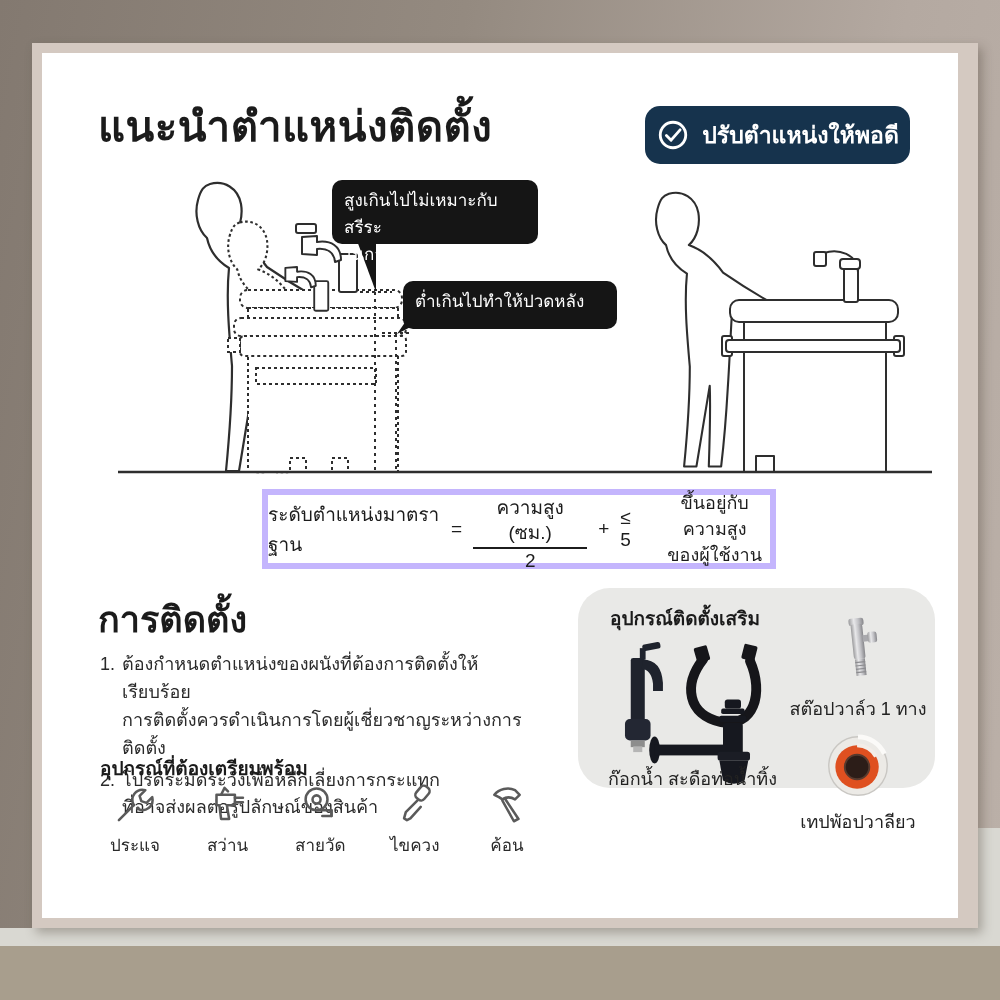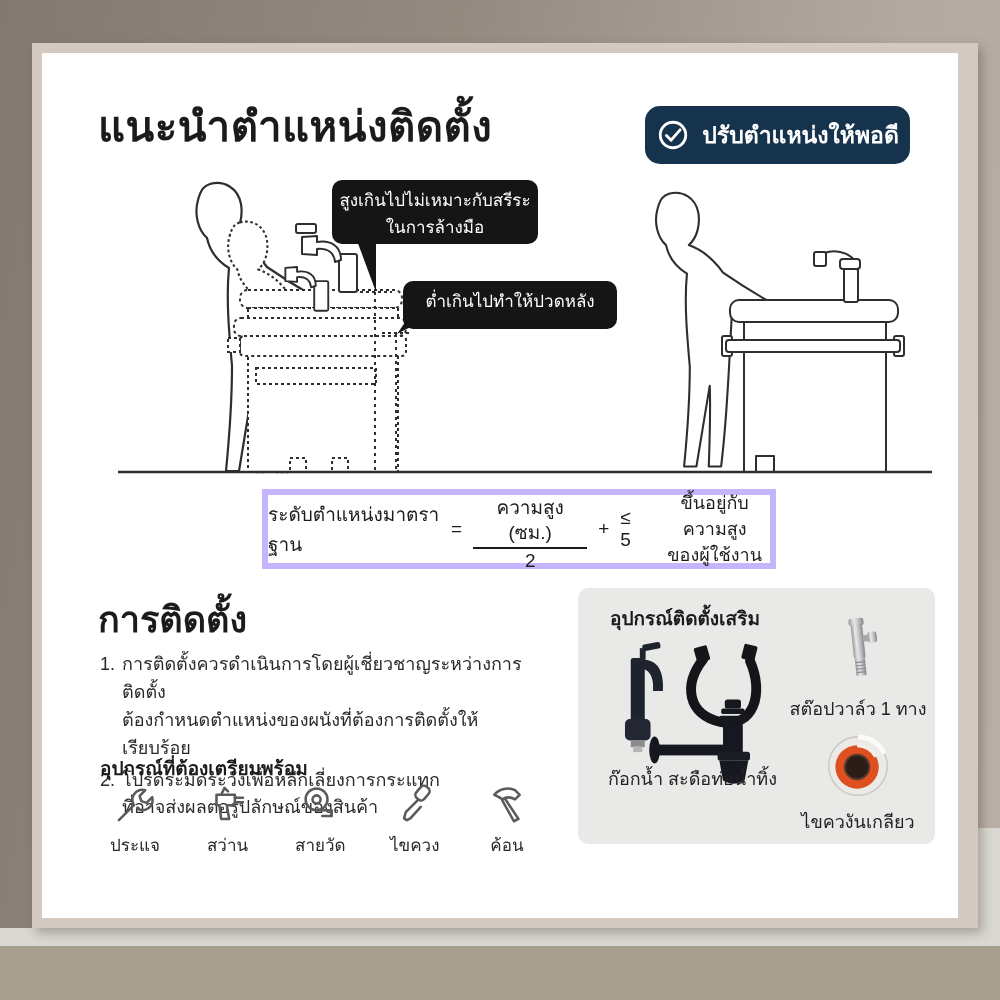--- a/index.html
+++ b/index.html
@@ -19,21 +19,21 @@
   .title-main { position:absolute; left:56px; top:40px; font-size:42px; font-weight:800; color:#1b1b1b; letter-spacing:.5px; }
 
   .badge { position:absolute; left:603px; top:53px; width:265px; height:58px; border-radius:15px;
            display:flex; align-items:center; justify-content:center; gap:12px;
            color:#fff; font-size:23px; font-weight:700;text-align:right; }
   .badge svg { width:34px; height:34px; flex:0 0 auto; }
 
   .illustration { position:absolute; left:48px; top:115px; width:850px; height:315px; }
 
   .callout { position:absolute; background:#151515; color:#fff; border-radius:10px;
-             text-align:center; font-size:17px; line-height:1.6; padding:7px 0; z-index:3; }
+             text-align:left; font-size:17px; line-height:1.6; padding:7px 12px; z-index:3; }
   .callout-1 { left:290px; top:127px; width:206px; height:64px; }
   .callout-2 { left:361px; top:228px; width:214px; height:48px; }
 
   .formula-box { position:absolute; left:220px; top:436px; width:514px; height:80px;
                  border:6px solid #c4b5fd; display:flex; align-items:center; justify-content:center;
                  gap:11px; font-size:19px; color:#1c1c1c; }
   .frac { text-align:center; line-height:1.3; }
   .frac .num { padding:12px 10px 2px; border-bottom:2px solid #1c1c1c; }
   .formula-note { font-size:18px; line-height:1.45; text-align:center; margin-left:6px; }
 
@@ -41,22 +41,22 @@
   .install-list { position:absolute; left:58px; top:598px; width:440px; font-size:18px; color:#2a2a2a; }
   .num-item { display:flex; gap:7px; line-height:1.55; margin-bottom:4px; }
   .num-item .no { flex:0 0 auto; }
 
   .tools-title { position:absolute; left:58px; top:700px; font-size:19px; font-weight:800; color:#1b1b1b; }
   .tools-row { position:absolute; left:68px; top:728px; width:420px; display:flex; justify-content:space-between; }
   .tool { text-align:center; }
   .tool svg { width:46px; height:46px; display:block; margin:0 auto; }
   .tool-label { font-size:17px; color:#2a2a2a; margin-top:4px; }
 
-  .acc-panel { position:absolute; left:536px; top:535px; width:357px; height:256px;
-               background:#e9e9e7; border-radius:10px; }
+  .acc-panel { position:absolute; left:536px; top:535px; width:357px; height:200px;
+               background:#e9e9e7; border-radius:32px; }
   .acc-title { position:absolute; left:32px; top:15px; font-size:19px; font-weight:800; color:#1b1b1b; }
   .acc-caption { position:absolute; font-size:18px; color:#222; line-height:1.5; }
   .acc-caption-left { left:30px; top:178px; width:200px; }
   .acc-col { position:absolute; left:205px; top:24px; width:150px; display:flex; flex-direction:column; align-items:center; }
   .acc-col .acc-cap { font-size:18px; color:#222; text-align:center; }
   .svg-abs { position:absolute; }
 </style>
 </head>
 <body>
 
@@ -164,22 +164,22 @@
           <div>ของผู้ใช้งาน</div>
         </span>
       </div>
 
       <div class="install-title">การติดตั้ง</div>
 
       <div class="install-list">
         <div class="num-item">
           <span class="no">1.</span>
           <span>
+            <div>ต้องกำหนดตำแหน่งของผนังที่ต้องการติดตั้งให้เรียบร้อย</div>
             <div>การติดตั้งควรดำเนินการโดยผู้เชี่ยวชาญระหว่างการติดตั้ง</div>
-            <div>ต้องกำหนดตำแหน่งของผนังที่ต้องการติดตั้งให้เรียบร้อย</div>
           </span>
         </div>
         <div class="num-item">
           <span class="no">2.</span>
           <span>
             <div>โปรดระมัดระวังเพื่อหลีกเลี่ยงการกระแทก</div>
             <div>ที่อาจส่งผลต่อรูปลักษณ์ของสินค้า</div>
           </span>
         </div>
       </div>
@@ -282,19 +282,19 @@
           </svg>
           <div class="acc-cap" style="margin-top:8px;">สต๊อปวาล์ว 1 ทาง</div>
           <svg style="width:66px; height:66px; margin-top:10px;" viewBox="0 0 70 70">
             <circle cx="35" cy="35" r="31" fill="#eceae6" stroke="#c9c7c3" stroke-width="1.5"></circle>
             <path d="M35 4 a31 31 0 0 1 28 18" fill="none" stroke="#fbfaf8" stroke-width="5"></path>
             <circle cx="34" cy="36" r="23" fill="#df5020"></circle>
             <path d="M34 13 a23 23 0 0 1 20 12" fill="none" stroke="#f3ede8" stroke-width="4"></path>
             <circle cx="34" cy="36" r="13" fill="#2c1d18"></circle>
             <circle cx="34" cy="36" r="13" fill="none" stroke="#573a2e" stroke-width="2"></circle>
           </svg>
-          <div class="acc-cap" style="margin-top:8px;">ไขควงันเกลียว</div>
+          <div class="acc-cap" style="margin-top:8px;">เทปพัอปวาลียว</div>
         </div>
       </div>
 
     </div>
   </div>
 </div>
 
 </body></html>

